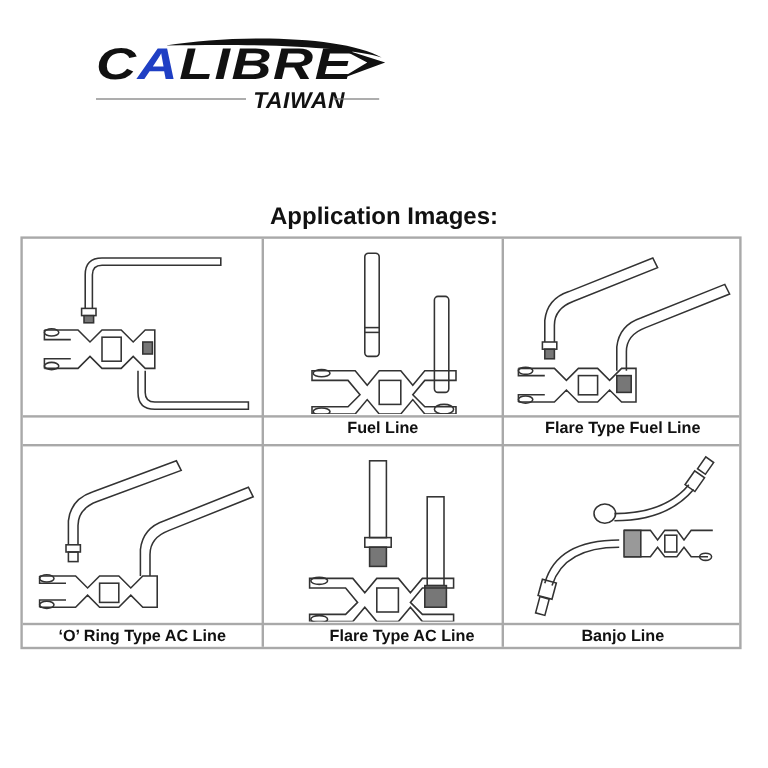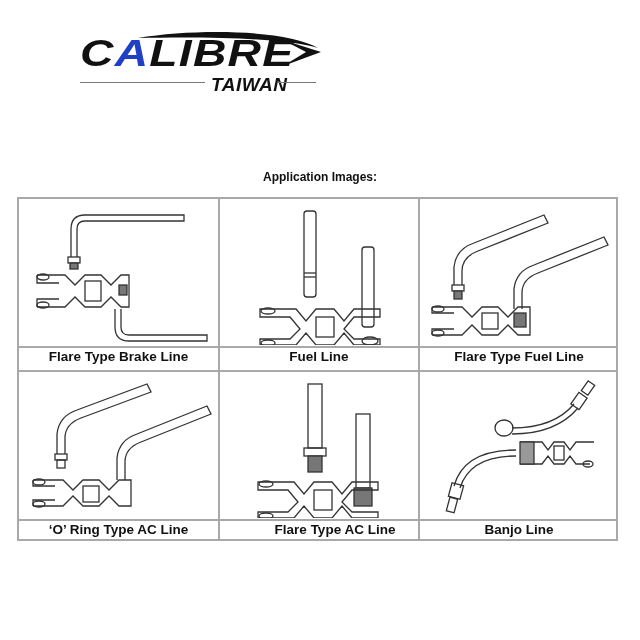--- a/index.html
+++ b/index.html
@@ -4,21 +4,21 @@
 <style>
   html,body{margin:0;padding:0;background:#fff;}
   body{width:640px;height:640px;position:relative;overflow:hidden;font-family:"Liberation Sans",sans-serif;}
   .logo{position:absolute;left:34px;top:30px;width:245px;height:60px;margin-left:44px;}
   .logo svg{position:absolute;left:0;top:0;}
   .logo-word{position:absolute;left:2px;top:5px;font-family:"Liberation Sans",sans-serif;font-weight:bold;font-style:italic;font-size:37px;letter-spacing:1px;color:#111;transform:scaleX(1.25);transform-origin:left top;line-height:1;}
   .logo-word .blue{color:#1f3fc4;}
   .logo-sub{position:absolute;left:0;top:44px;width:245px;height:16px;}
   .logo-sub .line{position:absolute;top:8px;height:1px;background:#777;}
   .logo-sub .txt{position:absolute;left:133px;top:0;font-weight:bold;font-style:italic;font-size:19px;color:#111;letter-spacing:0.5px;}
-  .title{position:absolute;left:0;width:640px;top:170px;text-align:center;font-weight:bold;font-size:12px;color:#111;}
+  .title{position:absolute;left:0;width:640px;top:170px;text-align:center;font-weight:bold;font-size:20px;color:#111;}
   .grid{position:absolute;left:17px;top:197px;width:601px;height:344px;border:2px solid #a9a9a9;box-sizing:border-box;}
   .cell{position:absolute;box-sizing:border-box;}
   .vline{position:absolute;top:0;bottom:0;width:2px;background:#a9a9a9;}
   .hline{position:absolute;left:0;right:0;height:2px;background:#a9a9a9;}
   .label{position:absolute;text-align:center;font-weight:bold;font-size:13.5px;color:#111;line-height:22px;}
   .pic{position:absolute;}
 </style>
 </head>
 <body>
 
@@ -52,21 +52,20 @@
       <path d="M42 50 L42 22 Q42 8 56 8 L155 8 L155 14 L56 14 Q48 14 48 22 L48 50"></path>
       <rect x="39" y="50" width="12" height="6"></rect>
         <rect x="41" y="56" width="8" height="6" fill="#777"></rect>
       <path d="M8 68 L36 68 L46 78 L56 68 L72 68 L82 78 L92 68 L100 68 L100 100 L92 100 L82 90 L72 100 L56 100 L46 90 L36 100 L8 100 M8 68 L8 76 L30 76 M8 100 L8 92 L30 92"></path>
       <ellipse cx="14" cy="70" rx="6" ry="3"></ellipse>
         <ellipse cx="14" cy="98" rx="6" ry="3"></ellipse>
       <rect x="56" y="74" width="16" height="20"></rect>
       <rect x="90" y="78" width="8" height="10" fill="#777"></rect>
       <path d="M86 102 L86 120 Q86 134 100 134 L178 134 L178 128 L100 128 Q92 128 92 120 L92 102"></path>
     </svg>
-    <div class="label" style="left:0;top:147px;width:199px;height:24px;">Flare Type Brake Line</div>
   </div>
 
   <div class="cell" style="left:201px;top:0;width:198px;height:171px;">
     <svg class="pic" style="left:10px;top:6px;" width="180" height="140" viewBox="0 0 180 140" fill="none" stroke="#333" stroke-width="1.3">
       <rect x="74" y="6" width="12" height="86" rx="3"></rect>
         <line x1="74" y1="68" x2="86" y2="68"></line>
         <line x1="74" y1="72" x2="86" y2="72"></line>
       <rect x="132" y="42" width="12" height="80" rx="3"></rect>
       <path d="M30 104 L66 104 L76 116 L86 104 L104 104 L114 116 L124 104 L150 104 L150 112 L124 112 L114 124 L124 134 L150 134 L150 140 L124 140 L114 128 L104 140 L86 140 L76 128 L66 140 L30 140 L30 134 L60 134 L70 124 L60 112 L30 112 Z"></path>
       <ellipse cx="38" cy="106" rx="7" ry="3"></ellipse>

